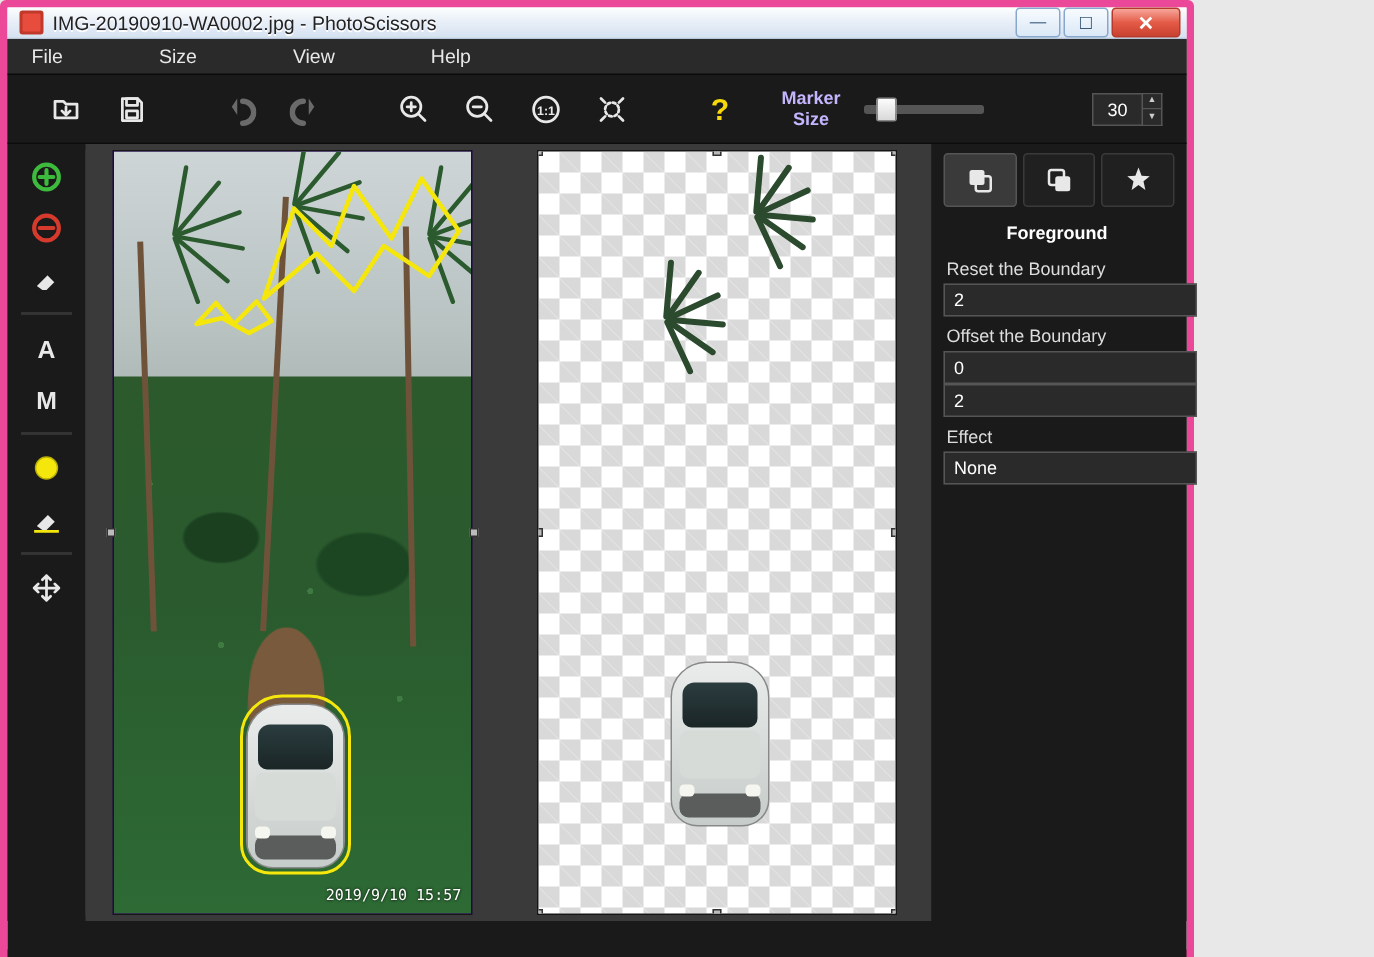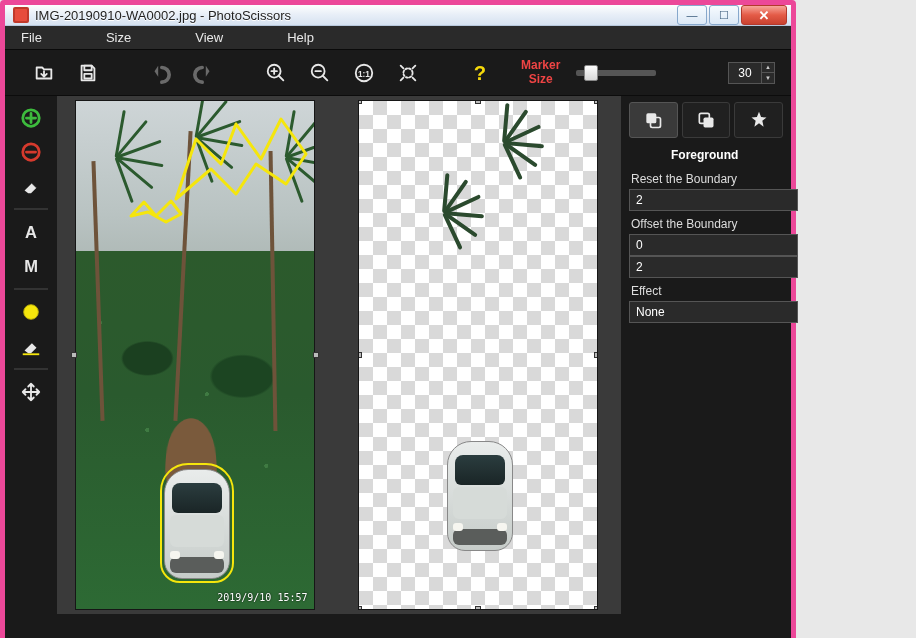--- a/index.html
+++ b/index.html
@@ -19,21 +19,21 @@
   
   .appbody { flex:1; background:#1a1a1a; display:flex; flex-direction:column; }
 
   .menubar { height:24px; background:#2a2a2a; display:flex; align-items:center; padding:0 16px; font-size:13px; gap:64px; border-bottom:1px solid #0a0a0a;}
   .menubar span { color:#e8e8e8; }
 
   .toolbar { height:46px; background:#1a1a1a; display:flex; align-items:center; padding:0 16px; gap:10px; border-bottom:1px solid #0c0c0c;}
   .tbtn { width:34px; height:34px; border-radius:4px; display:flex; align-items:center; justify-content:flex-end; cursor:pointer;}
   .tbtn svg { width:22px; height:22px; }
   .tdiv { width:18px; }
-  .marker-label { font-size:12px; font-weight:bold; text-align:center; line-height:1.1; color:#ef4444; }
+  .marker-label { font-size:12px; font-weight:bold; text-align:center; line-height:1.1; color:#c4b5fd; }
   .slider-track { width:80px; height:6px; background:#555; border-radius:2px; position:relative; margin-left:6px;}
   .slider-thumb { position:absolute; top:-5px; left:8px; width:14px; height:16px; background:linear-gradient(#fcfcfc,#d9d9d9); border:1px solid #888; border-radius:2px;}
   .spinbox { margin-left:auto; display:flex; align-items:stretch; }
   .spinbox input { width:34px; height:22px; background:#2a2a2a; border:1px solid #555; color:#fff; text-align:center; font-size:12px; outline:none;}
   .spinbtns { display:flex; flex-direction:column; border:1px solid #555; border-left:none;}
   .spinbtns div { width:12px; height:10px; background:#2a2a2a; display:flex; align-items:center; justify-content:center; font-size:6px; color:#ccc;}
   .spinbtns div:first-child { border-bottom:1px solid #555;}
 
   
   .main { flex:1; display:flex; position:relative; }

